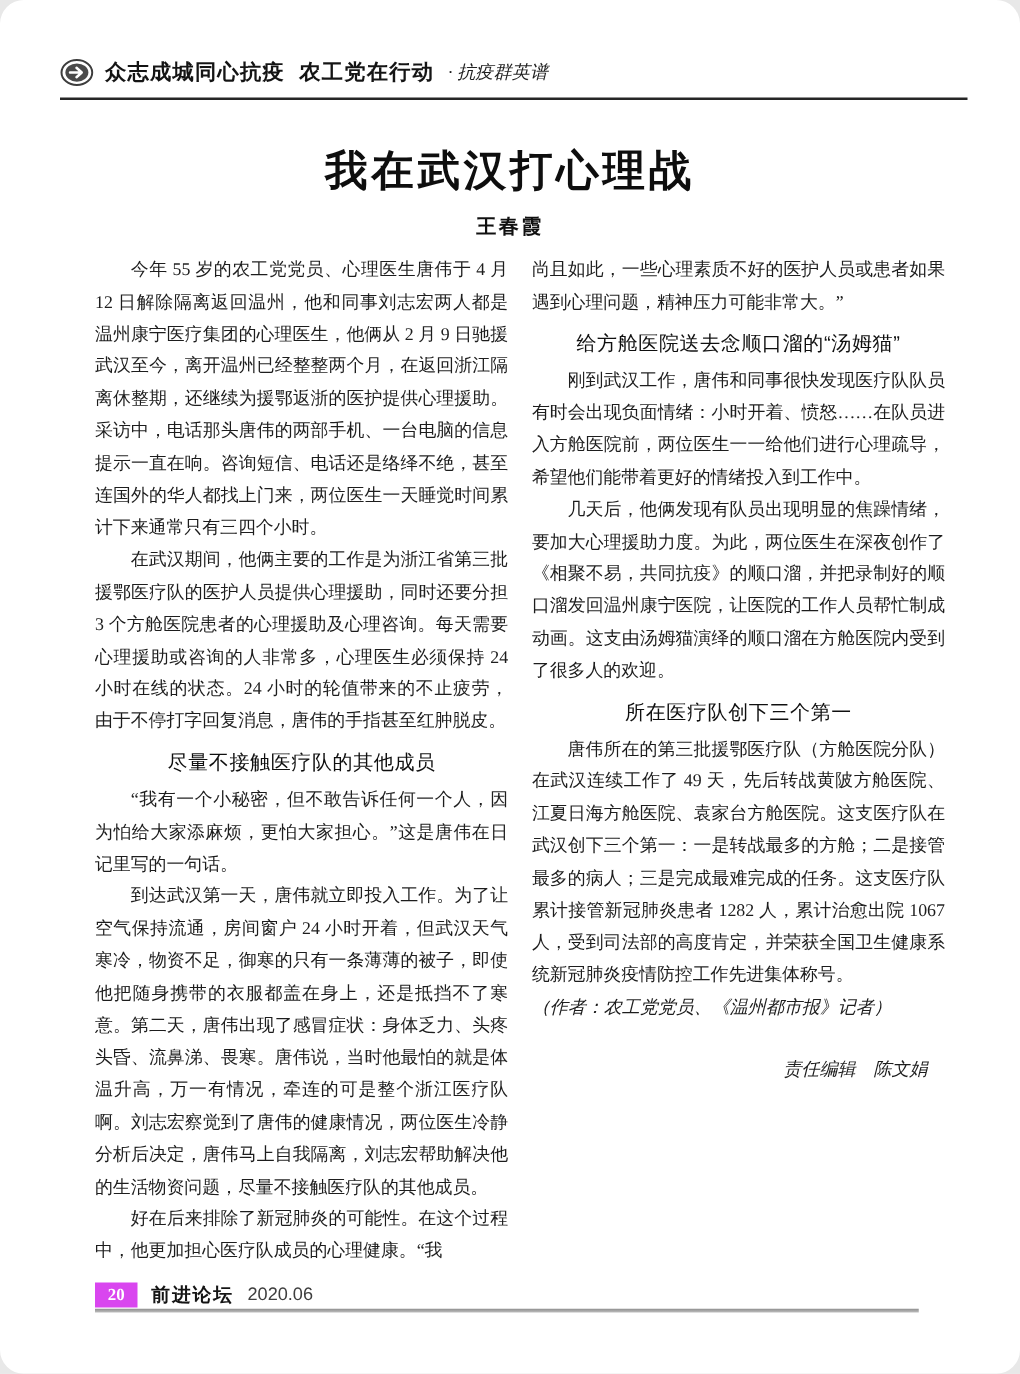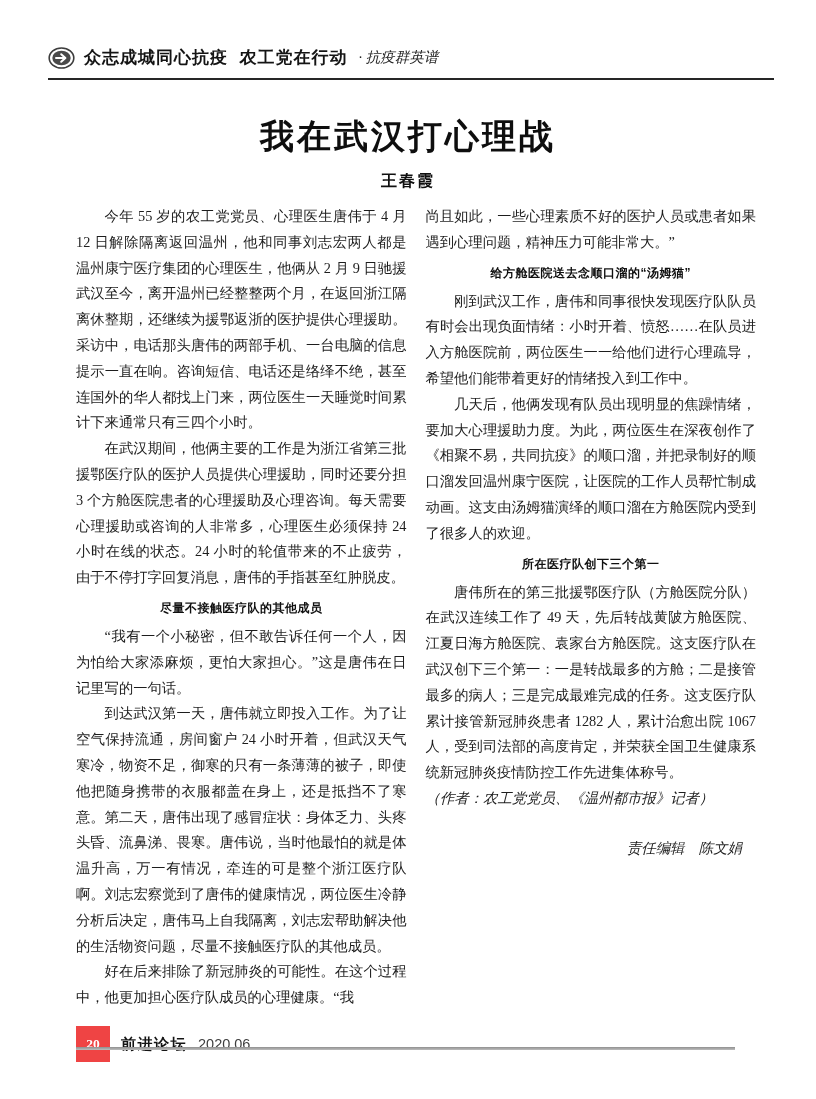--- a/index.html
+++ b/index.html
@@ -4,20 +4,21 @@
 <style>
   html,body { margin:0; padding:0; background:#e8e8e8; }
   .page {
     position:relative;
     width:816px; height:1099px;
     margin:0 auto;
     background:#ffffff;
     overflow:hidden;
     font-family:"Liberation Serif","DejaVu Serif",serif;
     color:#1d1d1d;
+    border-radius:19px;
   }
 
   
   .header-band {
     position:absolute; top:46px; left:48px; right:42px;
     display:flex; align-items:center; gap:9px;
     padding-bottom:9px;
     border-bottom:2px solid #262626;
   }
   .band-title {
@@ -57,21 +58,21 @@
     text-align:justify;
     font-size:14.3px;
     line-height:25.8px;
     color:#1d1d1d;
   }
   .col p.no-indent { text-indent:0; }
   .section-heading {
     margin:9px 0 7px 0;
     text-align:center;
     font-family:"Liberation Sans","DejaVu Sans",sans-serif;
-    font-weight:bold; font-size:12px; color:#0f0f0f; letter-spacing:0.5px;
+    font-weight:normal; font-size:16px; color:#0f0f0f; letter-spacing:0.5px;
   }
   .kaiti { font-style:italic; }
   .author-note {
     text-indent:0 !important;
     text-align:left;
     padding-right:4px;
     font-size:14.4px !important;
   }
   .editor-credit {
     text-indent:0 !important;
@@ -80,22 +81,22 @@
     margin-top:24px !important;
     font-size:14.4px !important;
   }
 
   
   .footer {
     position:absolute; left:76px; top:1026px;
     display:flex; align-items:center; gap:11px;
   }
   .page-num-box {
-    min-width:34px; height:36px; padding:0 4px; box-sizing:border-box;
-    background:#ef4444; color:#ffffff;
+    min-width:34px; height:20px; padding:0 4px; box-sizing:border-box;
+    background:#d946ef; color:#ffffff;
     display:flex; align-items:center; justify-content:center;
     font-weight:bold; font-size:13.5px;
   }
   .journal-name {
     font-family:"Liberation Sans","DejaVu Sans",sans-serif;
     font-weight:bold; font-size:15px; color:#141414; letter-spacing:1.5px;
   }
   .issue-label {
     font-family:"Liberation Sans","DejaVu Sans",sans-serif;
     font-size:14.5px; color:#3e3e3e;

